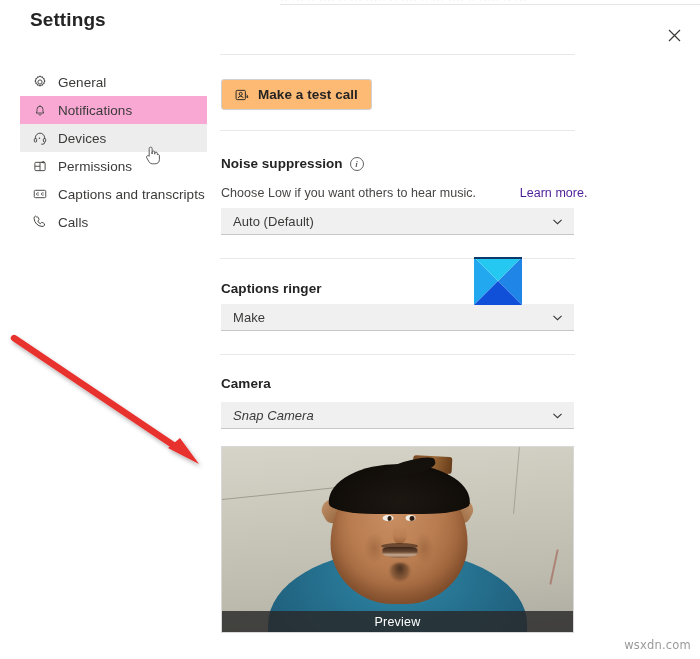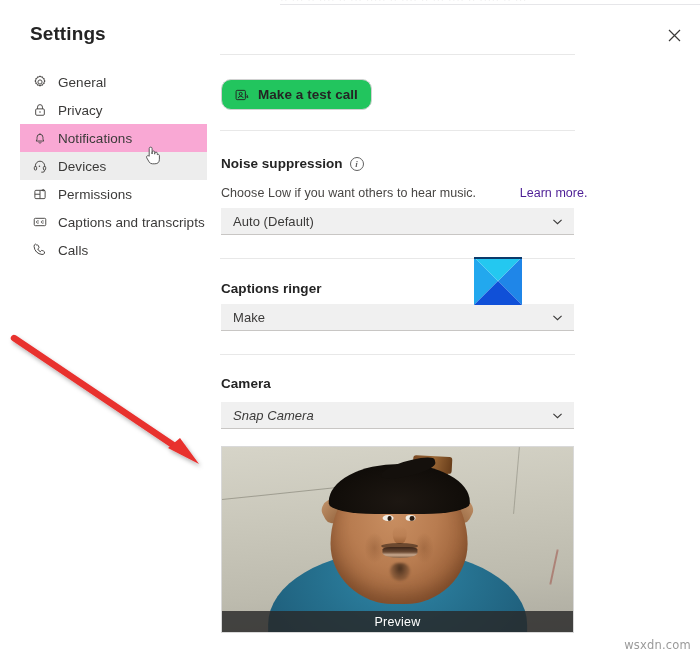--- a/index.html
+++ b/index.html
@@ -42,21 +42,21 @@
     top: 4px;
     width: 420px;
     height: 1px;
     background: #e6e6e9;
   }
 
   
   #settings-title {
     position: absolute;
     left: 30px;
-    top: 23px;
+    top: 9px;
     font-size: 19px;
     font-weight: 600;
     letter-spacing: 0.1px;
     color: #242424;
   }
 
   #settings-nav {
     position: absolute;
     left: 20px;
     top: 68px;
@@ -130,23 +130,23 @@
   
   #make-test-call-button {
     position: absolute;
     left: 221px;
     top: 79px;
     height: 31px;
     padding: 0 13px 0 11px;
     display: flex;
     align-items: center;
     gap: 8px;
-    background: #22c55e;
+    background: #fdba74;
     border: 1px solid #d1d1d1;
-    border-radius: 10px;
+    border-radius: 3px;
     box-sizing: border-box;
     cursor: pointer;
     font-size: 13.5px;
     font-weight: 600;
     color: #242424;
     letter-spacing: 0.05px;
   }
   #make-test-call-button .btn-icon {
     width: 17px;
     height: 17px;
@@ -558,30 +558,20 @@
   <div class="nav-item">
     <span class="nav-icon">
       <svg width="16" height="16" viewBox="0 0 20 20" fill="none" stroke="#484644" stroke-width="1.2">
         <circle cx="10" cy="10" r="2.6"></circle>
         <path d="M10 2.3 l1.1 1.6 1.9-.5 .5 1.9 1.9 .5 -.5 1.9 1.6 1.1 -1.6 1.1 .5 1.9 -1.9 .5 -.5 1.9 -1.9-.5 -1.1 1.6 -1.1-1.6 -1.9 .5 -.5-1.9 -1.9-.5 .5-1.9 -1.6-1.1 1.6-1.1 -.5-1.9 1.9-.5 .5-1.9 1.9 .5z"></path>
       </svg>
     </span>
     <span class="nav-label">General</span>
   </div>
 
-  <div class="nav-item">
-    <span class="nav-icon">
-      <svg width="16" height="16" viewBox="0 0 20 20" fill="none" stroke="#484644" stroke-width="1.2">
-        <rect x="4.6" y="8.6" width="10.8" height="8" rx="1.4"></rect>
-        <path d="M6.9 8.6 V6.4 a3.1 3.1 0 0 1 6.2 0 V8.6"></path>
-        <circle cx="10" cy="12.4" r="0.9" fill="#484644" stroke="none"></circle>
-      </svg>
-    </span>
-    <span class="nav-label">Privacy</span>
-  </div>
 
   <div class="nav-item hovered">
     <span class="nav-icon">
       <svg width="16" height="16" viewBox="0 0 20 20" fill="none" stroke="#484644" stroke-width="1.2">
         <path d="M5.2 13.8 q1.1-1.2 1.1-3.1 V9.1 a3.7 3.7 0 0 1 7.4 0 v1.6 q0 1.9 1.1 3.1 z"></path>
         <path d="M8.4 15.3 a1.7 1.7 0 0 0 3.2 0"></path>
         <path d="M10 5.4 V4.1"></path>
       </svg>
     </span>
     <span class="nav-label">Notifications</span>

